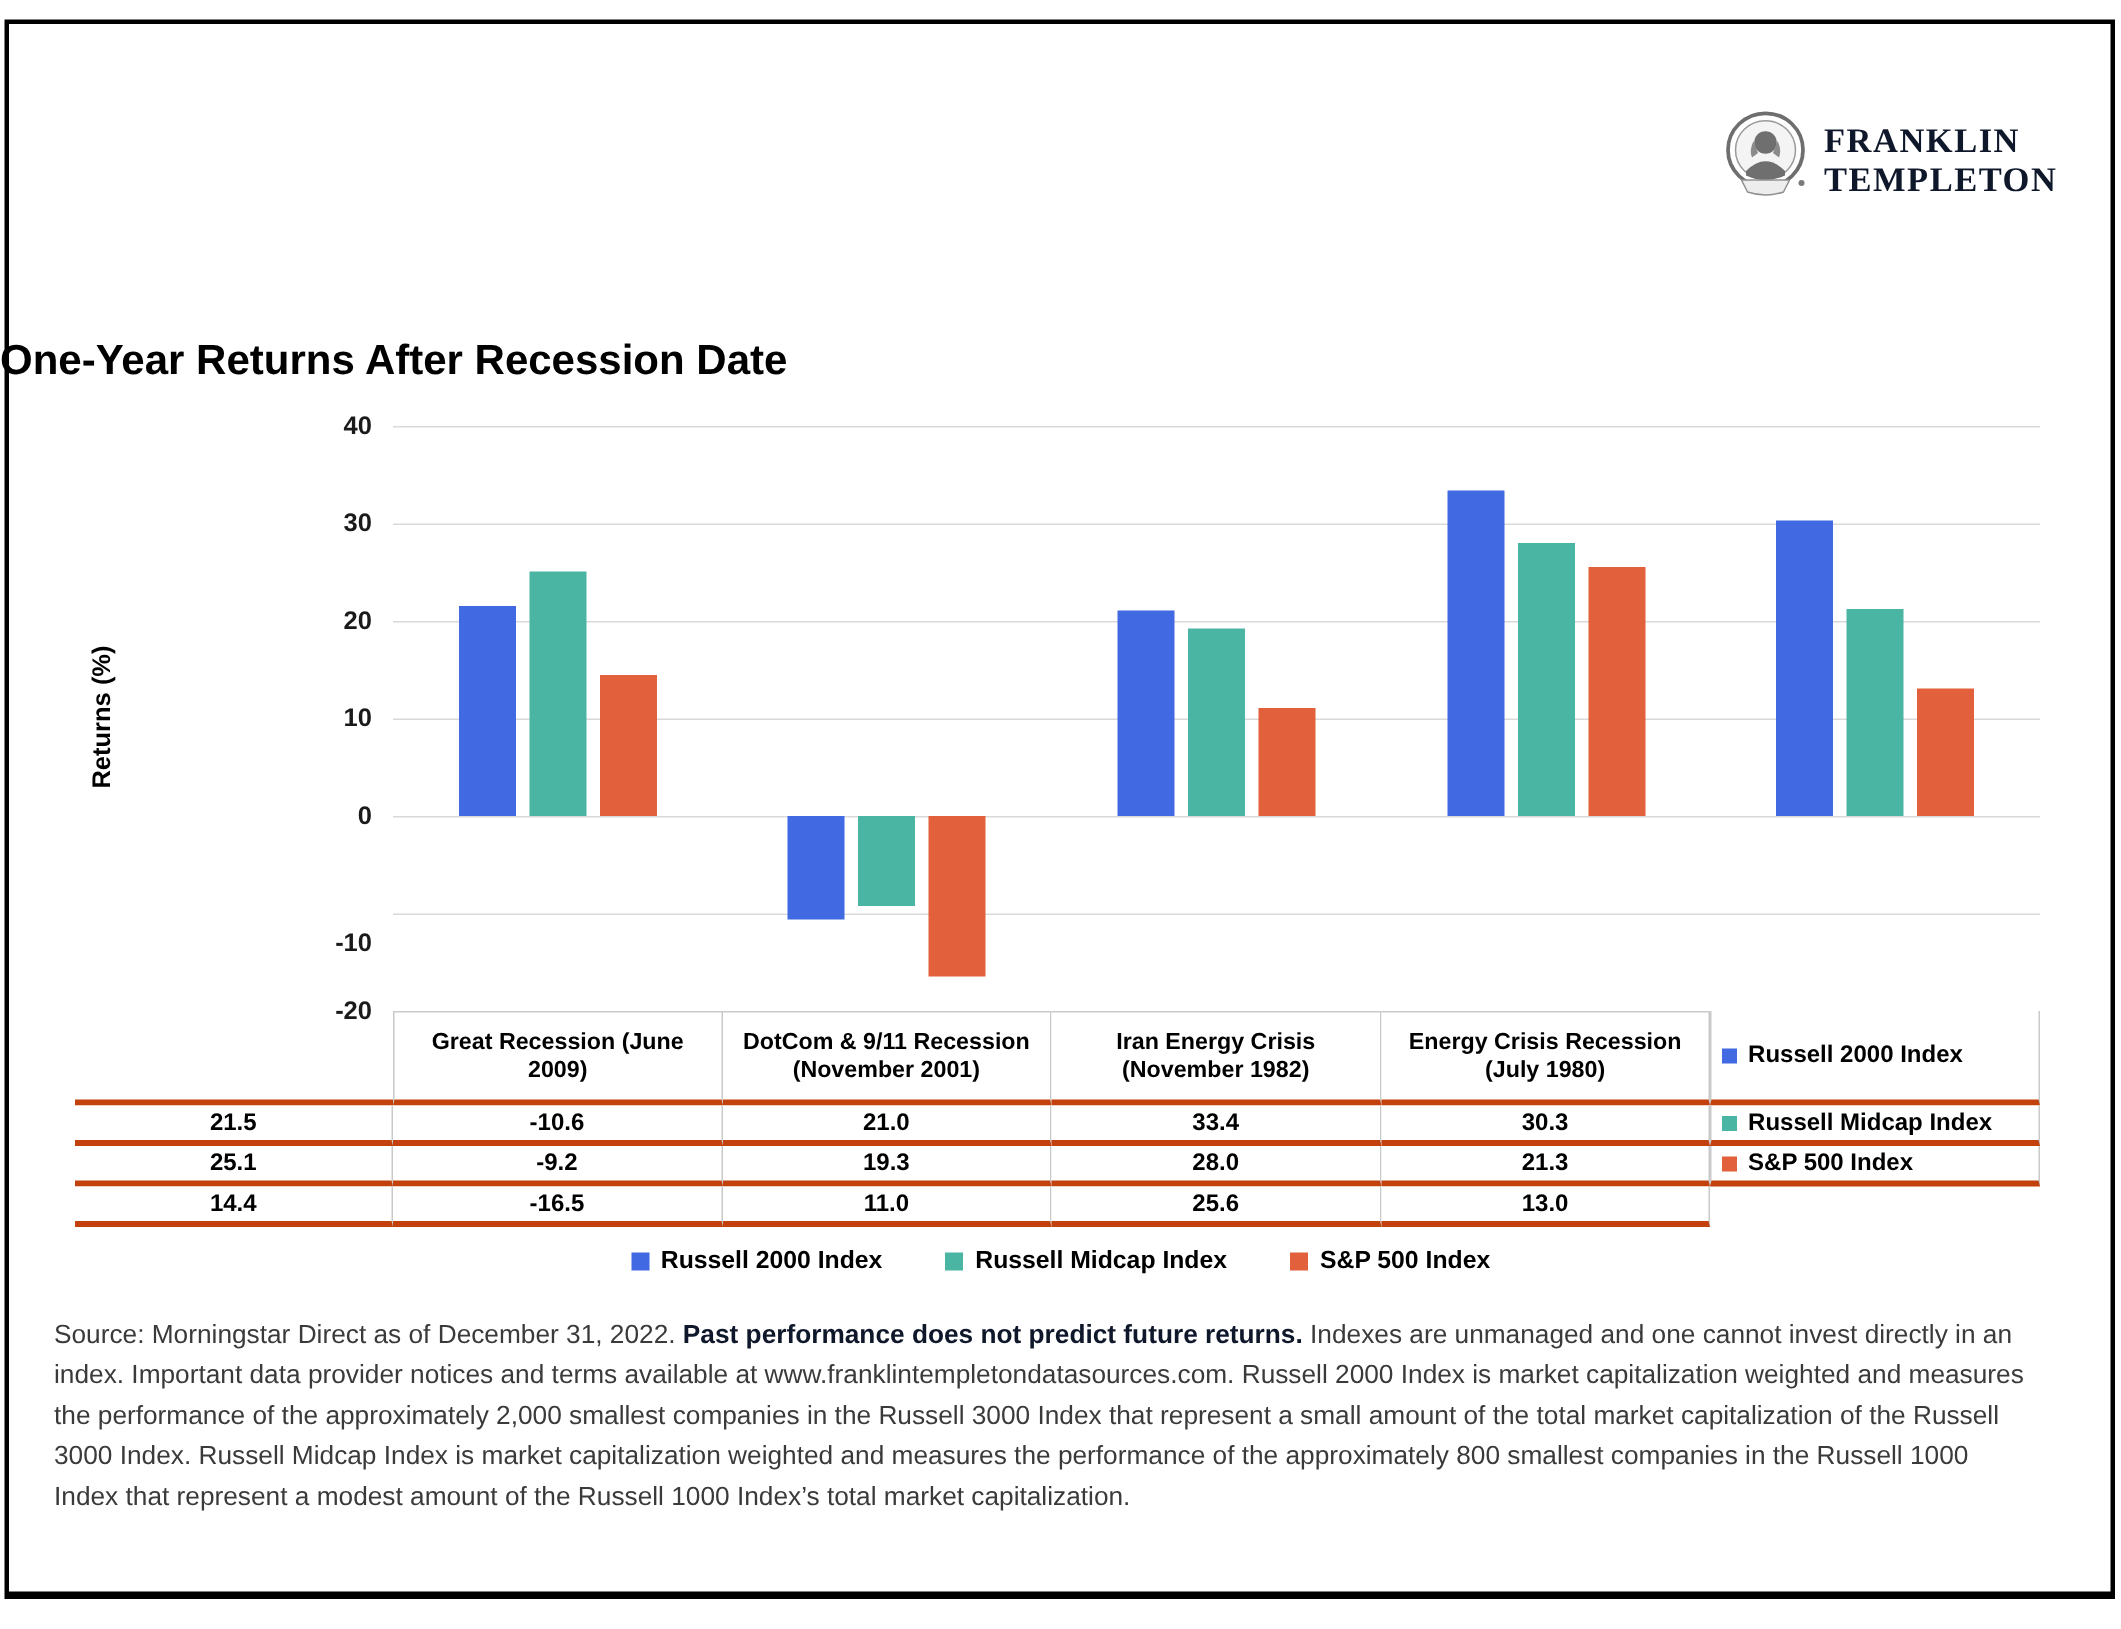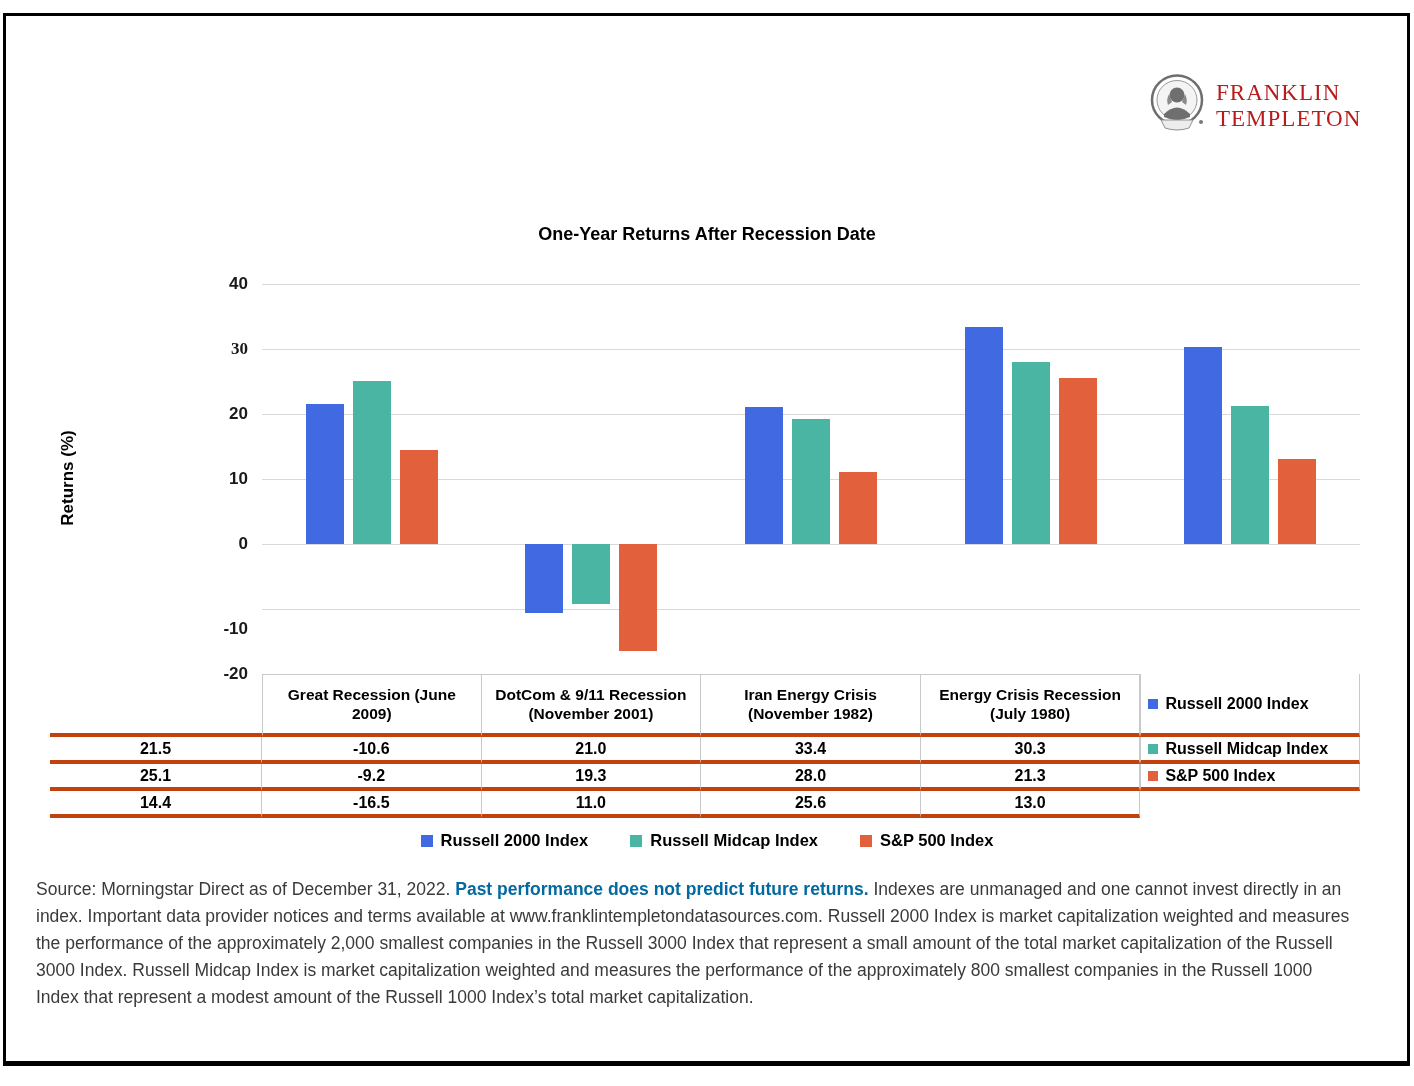--- a/index.html
+++ b/index.html
@@ -7,27 +7,27 @@
     width:1414px;height:1086px;background:#ffffff;position:relative;overflow:hidden;
     font-family:"Liberation Sans",sans-serif;color:#000;
   }
   .frame{
     position:absolute;left:3px;top:13px;width:1407px;height:1053px;
     border:3px solid #000;border-bottom-width:5px;box-sizing:border-box;background:#fff;
   }
   
   .logo{position:absolute;top:74px;left:1150px;display:flex;align-items:center;gap:10px;}
   .logo-text{
-    font-family:"Liberation Serif",serif;font-weight:400;font-size:23px;line-height:26px;
-    letter-spacing:1px;color:#b91c1c;
+    font-family:"Liberation Serif",serif;font-weight:700;font-size:23px;line-height:26px;
+    letter-spacing:1px;color:#0f172a;
   }
   
   .chart-title{
-    position:absolute;top:224px;left:0;width:1414px;text-align:center;
-    font-size:18px;font-weight:700;color:#000;
+    position:absolute;top:224px;left:0;width:1414px;text-align:left;
+    font-size:28px;font-weight:700;color:#000;
   }
   .y-axis-label{
     position:absolute;left:68px;top:478px;transform:translate(-50%,-50%) rotate(-90deg);
     font-size:17px;font-weight:700;white-space:nowrap;
   }
   .yticks{position:absolute;left:160px;top:284px;width:92px;height:390px;}
   .ytick{
     position:absolute;right:4px;transform:translateY(-50%);
     font-size:17px;font-weight:700;color:#1a1a1a;
   }
@@ -62,21 +62,21 @@
     position:absolute;top:831px;left:0;width:1414px;
     display:flex;justify-content:center;align-items:center;gap:42px;
   }
   .legend-item{display:flex;align-items:center;gap:8px;font-weight:700;font-size:16.5px;}
   .legend-swatch{width:12px;height:12px;flex:0 0 auto;}
   
   .footnote{
     position:absolute;left:36px;top:876px;width:1318px;
     font-size:17.5px;line-height:27px;color:#3a3a3a;
   }
-  .footnote b{color:#0369a1;}
+  .footnote b{color:#0f172a;}
 </style>
 </head>
 <body>
 
 <div class="frame"></div>
 
 <div class="logo">
   <span>
     <svg width="56" height="60" viewBox="0 0 56 60">
       <ellipse cx="27" cy="26" rx="25" ry="24.5" fill="none" stroke="#6e6e6e" stroke-width="2.5"></ellipse>
@@ -94,21 +94,21 @@
     <div>TEMPLETON</div>
   </div>
 </div>
 
 <div class="chart-title">One-Year Returns After Recession Date</div>
 
 <div class="y-axis-label">Returns (%)</div>
 
 <div class="yticks">
     <div class="ytick" style="top: 0px;">40</div>
-    <div class="ytick" style="top: 65px; font-family: Liberation Serif, serif;">30</div>
+    <div class="ytick" style="top: 65px;">30</div>
     <div class="ytick" style="top: 130px;">20</div>
     <div class="ytick" style="top: 195px; margin-left: 20px;">10</div>
     <div class="ytick" style="top: 260px;">0</div>
     <div class="ytick" style="top: 325px; margin-top: 20px;">-10</div>
     <div class="ytick" style="top: 390px;">-20</div>
   </div>
 
 <div class="plot" id="plot">
     <div class="gridline" style="top: 0px;"></div>
     <div class="gridline" style="top: 65px;"></div>

